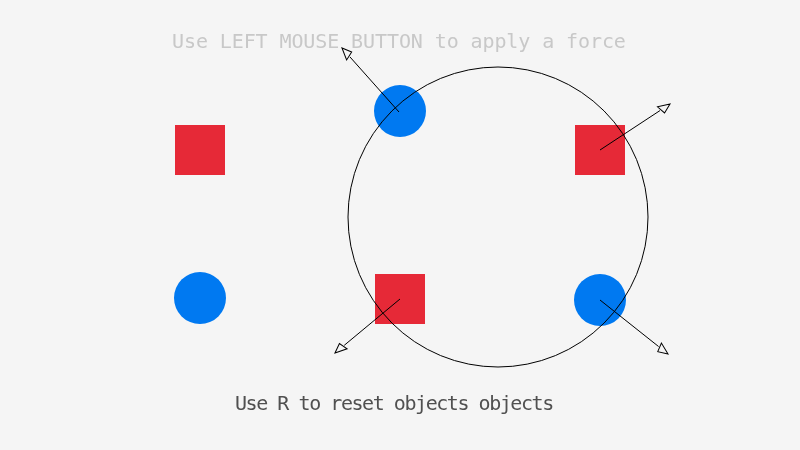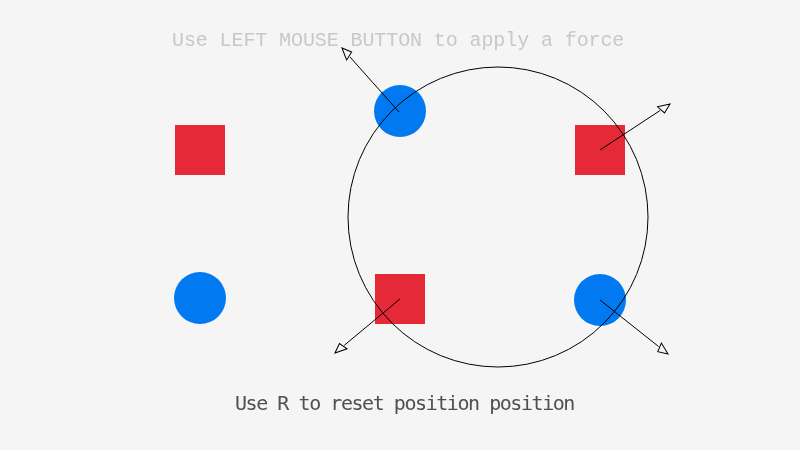--- a/index.html
+++ b/index.html
@@ -11,21 +11,21 @@
     overflow: hidden;
     font-family: "DejaVu Sans Mono", "Liberation Mono", monospace;
   }
   .hint {
     position: absolute;
     font-size: 20px;
     line-height: 20px;
     white-space: pre;
     user-select: none;
   }
-  .hint-top  { left: 172px; top: 31px;  letter-spacing: -0.1px; font-family: Liberation Mono, monospace; }
+  .hint-top  { left: 172px; top: 31px;  letter-spacing: -0.1px; }
   .hint-bottom { left: 235px; top: 393px; letter-spacing: -1.45px; }
   #objects-layer .obj {
     position: absolute;
   }
   #overlay {
     position: absolute;
     left: 0; top: 0;
     pointer-events: none;
   }
   #overlay line, #overlay circle {
@@ -34,21 +34,21 @@
     fill: none;
   }
 </style>
 </head>
 <body>
 
 <div class="stage" style="background: rgb(245, 245, 245);">
 
   <div class="hint hint-top" style="color: rgb(200, 200, 200);">Use LEFT MOUSE BUTTON to apply a force</div>
 
-  <div class="hint hint-bottom" style="color: rgb(80, 80, 80);">Use R to reset position position</div>
+  <div class="hint hint-bottom" style="color: rgb(80, 80, 80);">Use R to reset objects objects</div>
 
   <div id="objects-layer">
       <div class="obj" style="left: 175px; top: 125px; width: 50px; height: 50px; background: rgb(230, 41, 55);"></div>
       <div class="obj" style="left: 575px; top: 125px; width: 50px; height: 50px; background: rgb(230, 41, 55);"></div>
       <div class="obj" style="left: 375px; top: 274px; width: 50px; height: 50px; background: rgb(230, 41, 55);"></div>
       <div class="obj" style="left: 374px; top: 85px; width: 52px; height: 52px; border-radius: 50%; background: rgb(0, 121, 241);"></div>
       <div class="obj" style="left: 174px; top: 272px; width: 52px; height: 52px; border-radius: 50%; background: rgb(0, 121, 241);"></div>
       <div class="obj" style="left: 574px; top: 274px; width: 52px; height: 52px; border-radius: 50%; background: rgb(0, 121, 241);"></div>
     </div>
 

